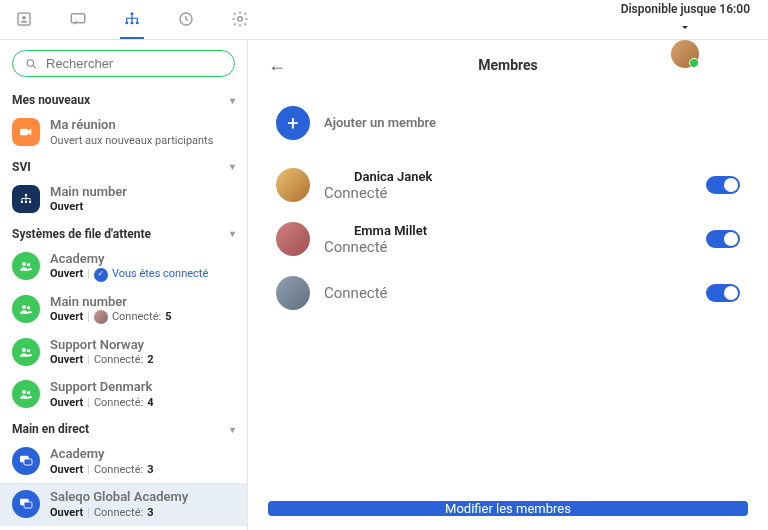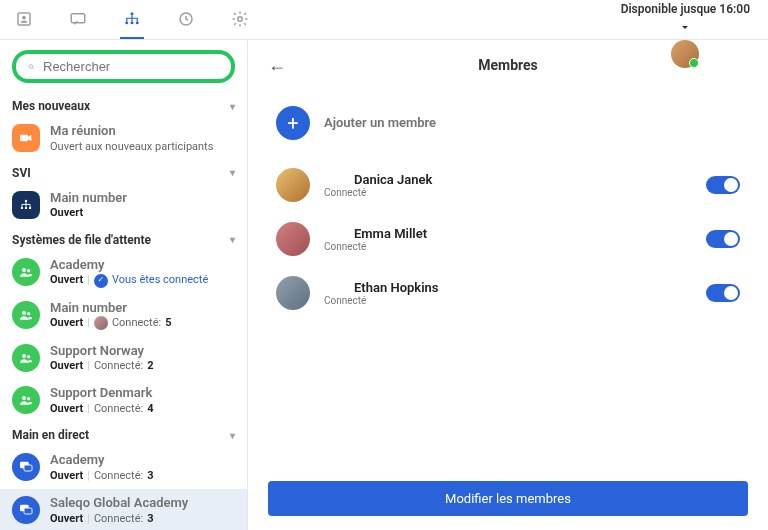--- a/index.html
+++ b/index.html
@@ -11,21 +11,21 @@
 .top-right { margin-left: auto; display: flex; align-items: center; gap: 8px; flex-direction: column; }
 .pause-group { display: flex; border: 1px solid #d0d0d0; border-radius: 4px; overflow: hidden; }
 .pause-btn { padding: 4px 10px; border-right: 1px solid #d0d0d0; cursor: pointer; display: flex; align-items: center; }
 .pause-dd { padding: 4px 8px; cursor: pointer; display: flex; align-items: center; }
 .avail-text { font-size: 12px; font-weight: 600; margin: 0 6px; }
 .avatar-top { width: 28px; height: 28px; border-radius: 50%; background: linear-gradient(135deg,#d9a36a,#a86e3d); position: relative; }
 .avatar-top::after { content:""; position:absolute; bottom:0; right:0; width:8px; height:8px; background:#28c840; border:1.5px solid #fff; border-radius:50%; }
 .body { flex:1; display:flex; overflow:hidden; }
 .sidebar { width:248px; border-right:1px solid #e5e5e5; overflow-y:auto; padding-bottom:6px; }
 .search-wrap { padding:10px 12px; }
-.search-box { display:flex; align-items:center; gap:8px; border:4px solid #22c55e; border-radius:16px; padding:5px 12px; }
+.search-box { display:flex; align-items:center; gap:8px; border:1px solid #22c55e; border-radius:16px; padding:5px 12px; }
 .search-box input { border:none; outline:none; font-size:13px; flex:1; background:transparent; }
 .section-head { display:flex; align-items:center; justify-content:space-between; padding:6px 12px 4px; font-size:12px; font-weight:700; color:#333; cursor:pointer; }
 .chev { color:#9e9e9e; font-size:10px; }
 .s-item { display:flex; align-items:flex-start; gap:10px; padding:6px 12px; cursor:pointer; }
 .s-item.selected { background:#e8eef5; }
 .s-icon { width:28px; height:28px; border-radius:8px; display:flex; align-items:center; justify-content:center; color:#fff; flex-shrink:0; margin-top:1px; }
 .ic-orange { background:#ff8a3d; }
 .ic-navy { background:#16325c; }
 .ic-green { background:#3cc95a; border-radius:50%; }
 .ic-blue { background:#2962d9; border-radius:50%; }
@@ -45,24 +45,24 @@
 .main-body { flex:1; overflow-y:auto; padding:10px 28px; }
 .add-row { display:flex; align-items:center; gap:14px; padding:10px 0 18px; cursor:pointer; }
 .add-btn { width:34px; height:34px; border-radius:50%; background:#2962d9; color:#fff; display:flex; align-items:center; justify-content:center; font-size:20px; }
 .member-row { display:flex; align-items:center; gap:14px; padding:10px 0; }
 .m-av { width:34px; height:34px; border-radius:50%; background:#ccc; flex-shrink:0; }
 .m-av.a1 { background:linear-gradient(135deg,#e8c070,#b07030); }
 .m-av.a2 { background:linear-gradient(135deg,#d08080,#a05050); }
 .m-av.a3 { background:linear-gradient(135deg,#90a0b0,#607080); }
 .m-info { flex:1; }
 .m-name { font-size:13px; font-weight:600; color:#222;margin-left:30px; }
-.m-status { font-size:10px; color:#777; }
+.m-status { font-size:15px; color:#777; }
 .toggle { width:34px; height:18px; background:#2962d9; border-radius:10px; position:relative; cursor:pointer; }
 .toggle::after { content:""; position:absolute; right:2px; top:2px; width:14px; height:14px; background:#fff; border-radius:50%; }
-.footer-btn { margin:8px 20px 14px; background:#2962d9; color:#fff; text-align:center; padding:10px; border-radius:4px; font-size:13px; cursor:pointer; }
+.footer-btn { margin:8px 20px 14px; background:#2962d9; color:#fff; text-align:center; border-radius:4px; font-size:13px; cursor:pointer; }
 svg { display:block; }
 ::-webkit-scrollbar { width:6px; }
 ::-webkit-scrollbar-thumb { background:#ccc; border-radius:3px; }
 </style>
 </head>
 <body>
 
 <div class="topbar">
   <div class="top-tabs">
     <div class="top-tab">
@@ -321,21 +321,20 @@
         <div class="m-av a2"></div>
         <div class="m-info">
             <div class="m-name">Emma Millet</div>
             <div class="m-status">Connecté</div>
           </div>
         <div class="toggle"></div>
       </div>
       <div class="member-row">
         <div class="m-av a3"></div>
         <div class="m-info">
-            <div class="m-name">Ethan Hopkins</div>
             <div class="m-status">Connecté</div>
           </div>
         <div class="toggle"></div>
       </div>
     </div>
     <div class="footer-btn">Modifier les membres</div>
   </div>
 </div>
 
 </body></html>

